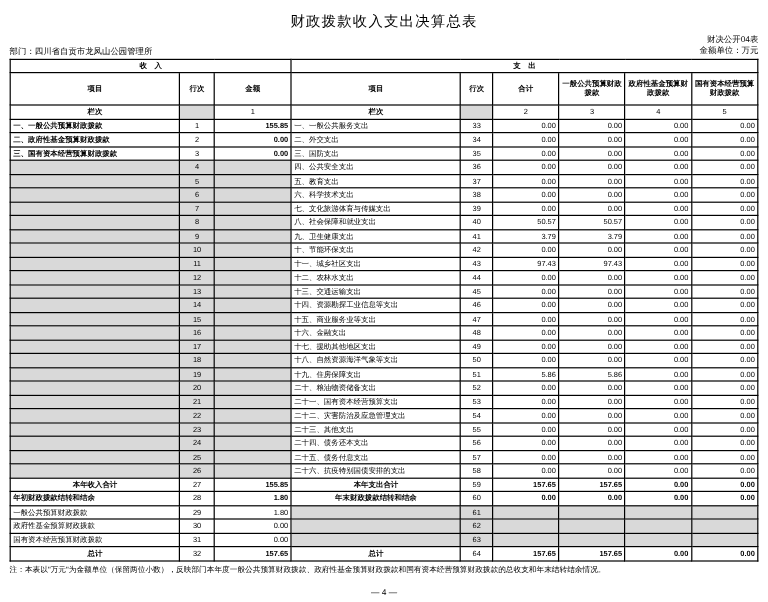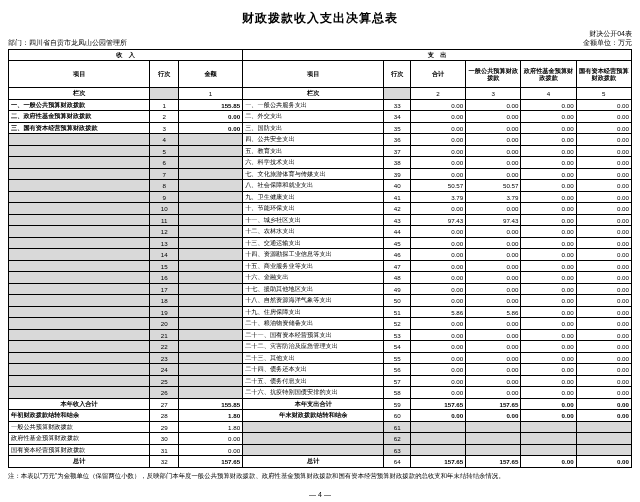--- a/index.html
+++ b/index.html
@@ -6,21 +6,21 @@
   body{
     width:640px;height:502px;
     background:#ffffff;
     font-family:"Liberation Sans","DejaVu Sans",sans-serif;
     font-size:6.5px;
     color:#000;
     overflow:hidden;
   }
   .page{position:relative;width:640px;height:502px;box-sizing:border-box;padding:6px 8px 0 8px;}
   .doc-title{
-    text-align:center;font-size:12px;font-weight:bold;letter-spacing:1px;
+    text-align:center;font-size:12px;font-weight:normal;letter-spacing:1px;
     margin:4px 0 2px 0;
   }
   .meta-row{display:flex;justify-content:space-between;align-items:flex-end;font-size:7px;}
   .meta-left{font-size:7px;}
   .meta-right{text-align:right;line-height:1.35;font-size:7px;}
   table{border-collapse:collapse;width:100%;table-layout:fixed;margin-top:1px;}
   td,th{
     border:0.6px solid #000;
     padding:0;
     height:10.5px;

